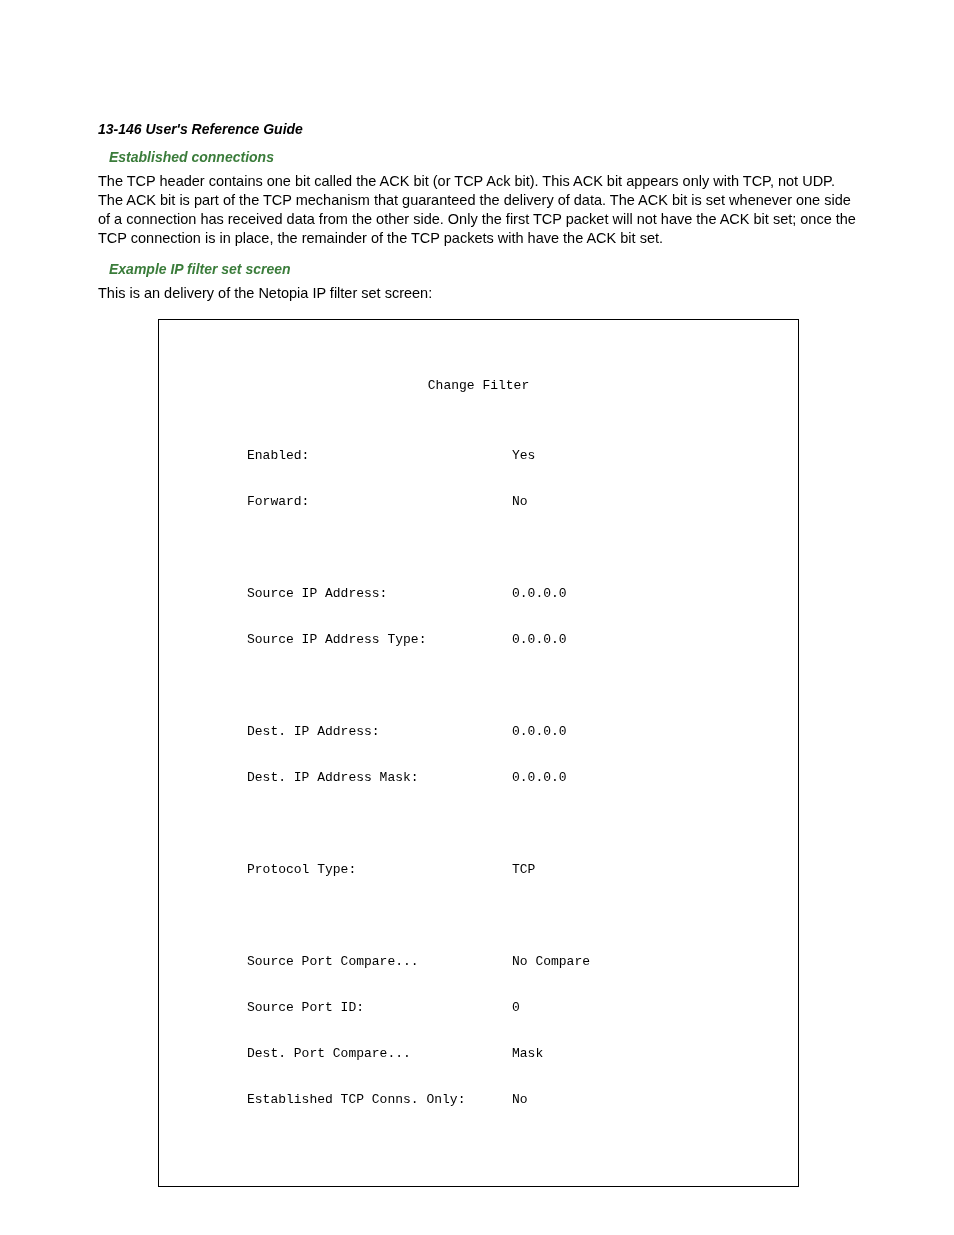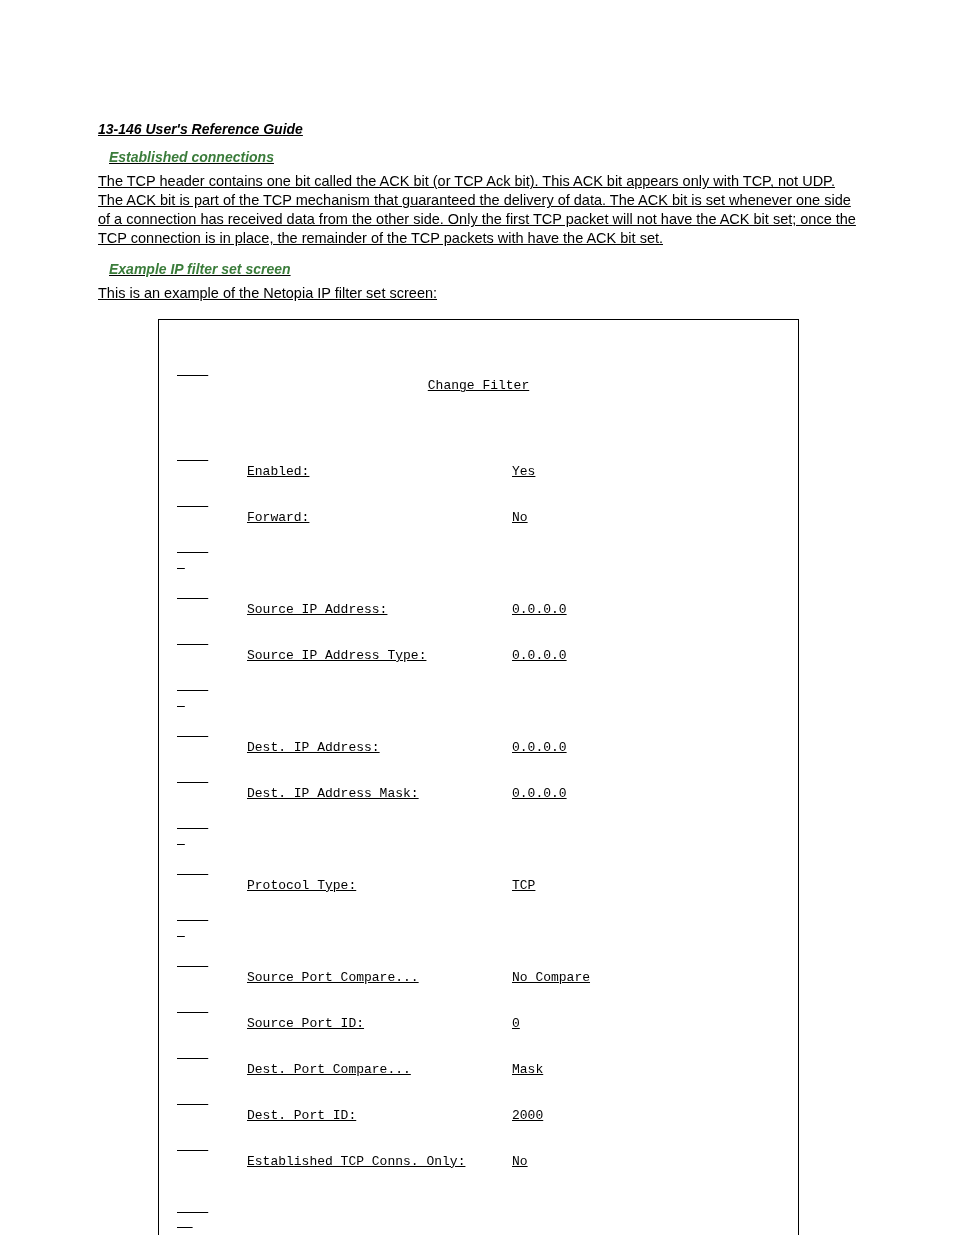--- a/index.html
+++ b/index.html
@@ -10,21 +10,20 @@
     font-size: 14.5px;
     line-height: 1.3;
     color: #000;
   }
   .page {
     width: 954px;
     height: 1235px;
     box-sizing: border-box;
     padding: 120px 95px 0 98px;
     position: relative;
-    text-decoration: underline;
   }
   .hdr {
     font-weight: bold;
     font-style: italic;
     font-size: 14px;
     margin-bottom: 10px;
   }
   .subhead {
     font-weight: bold;
     font-style: italic;
@@ -39,21 +38,21 @@
     border: 1.5px solid #000;
     margin: 16px 60px 18px 60px;
     padding: 28px 18px 18px 18px;
     font-family: "Courier New", Courier, monospace;
     font-size: 13px;
     line-height: 1.18;
     white-space: pre;
   }
   .term-title {
     text-align: center;
-    margin-bottom: 24px;
+    margin-bottom: 8px;
   }
   .term-row {
     display: flex;
   }
   .term-lbl {
     width: 265px;
     padding-left: 70px;
     box-sizing: border-box;
   }
   .term-val {
@@ -66,38 +65,37 @@
 <body>
 
 <div class="page">
 
   <div class="hdr">13-146  User's Reference Guide</div>
 
   <div class="subhead">Established connections</div>
   <p>The TCP header contains one bit called the ACK bit (or TCP Ack bit). This ACK bit appears only with TCP, not UDP. The ACK bit is part of the TCP mechanism that guaranteed the delivery of data. The ACK bit is set whenever one side of a connection has received data from the other side. Only the first TCP packet will not have the ACK bit set; once the TCP connection is in place, the remainder of the TCP packets with have the ACK bit set.</p>
 
   <div class="subhead">Example IP filter set screen</div>
-  <p>This is an example of the Netopia IP filter set screen:</p>
+  <p>This is an delivery of the Netopia IP filter set screen:</p>
 
   <div class="term-box">
     <div class="term-title">Change Filter</div>
 
     <div class="term-row"><span class="term-lbl">Enabled:</span><span class="term-val">Yes</span></div>
     <div class="term-row"><span class="term-lbl">Forward:</span><span class="term-val">No</span></div>
     <div class="term-row">&nbsp;</div>
     <div class="term-row"><span class="term-lbl">Source IP Address:</span><span class="term-val">0.0.0.0</span></div>
     <div class="term-row"><span class="term-lbl">Source IP Address Type:</span><span class="term-val">0.0.0.0</span></div>
     <div class="term-row">&nbsp;</div>
     <div class="term-row"><span class="term-lbl">Dest. IP Address:</span><span class="term-val">0.0.0.0</span></div>
     <div class="term-row"><span class="term-lbl">Dest. IP Address Mask:</span><span class="term-val">0.0.0.0</span></div>
     <div class="term-row">&nbsp;</div>
     <div class="term-row"><span class="term-lbl">Protocol Type:</span><span class="term-val">TCP</span></div>
     <div class="term-row">&nbsp;</div>
     <div class="term-row"><span class="term-lbl">Source Port Compare...</span><span class="term-val">No Compare</span></div>
     <div class="term-row"><span class="term-lbl">Source Port ID:</span><span class="term-val">0</span></div>
     <div class="term-row"><span class="term-lbl">Dest. Port Compare...</span><span class="term-val">Mask</span></div>
-    <div class="term-row"><span class="term-lbl">Dest. Port ID:</span><span class="term-val">2000</span></div>
     <div class="term-row"><span class="term-lbl">Established TCP Conns. Only:</span><span class="term-val">No</span></div>
 
     
   </div>
 
 </div>
 
 </body></html>

